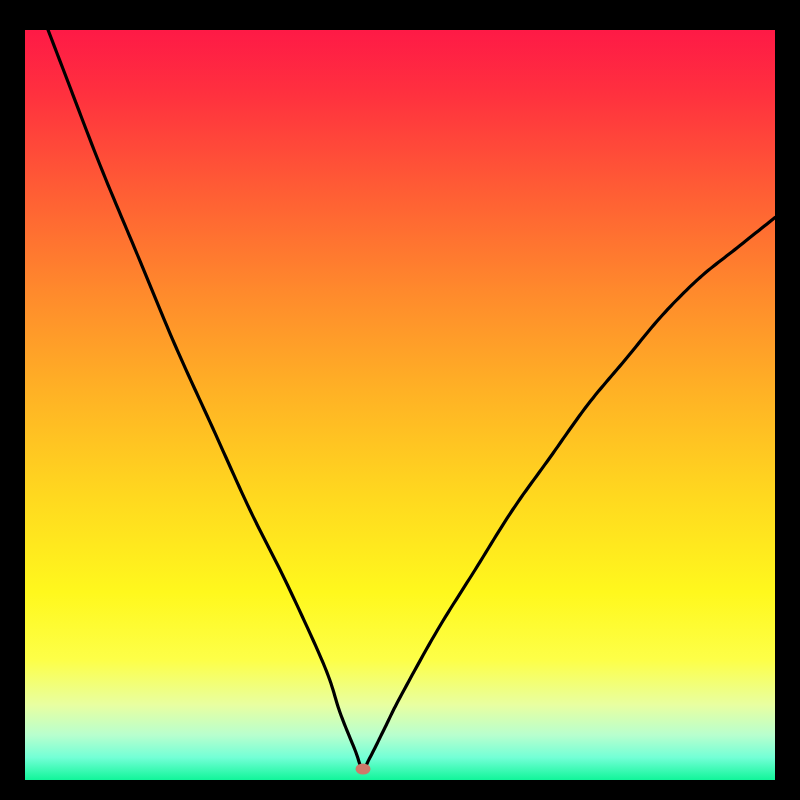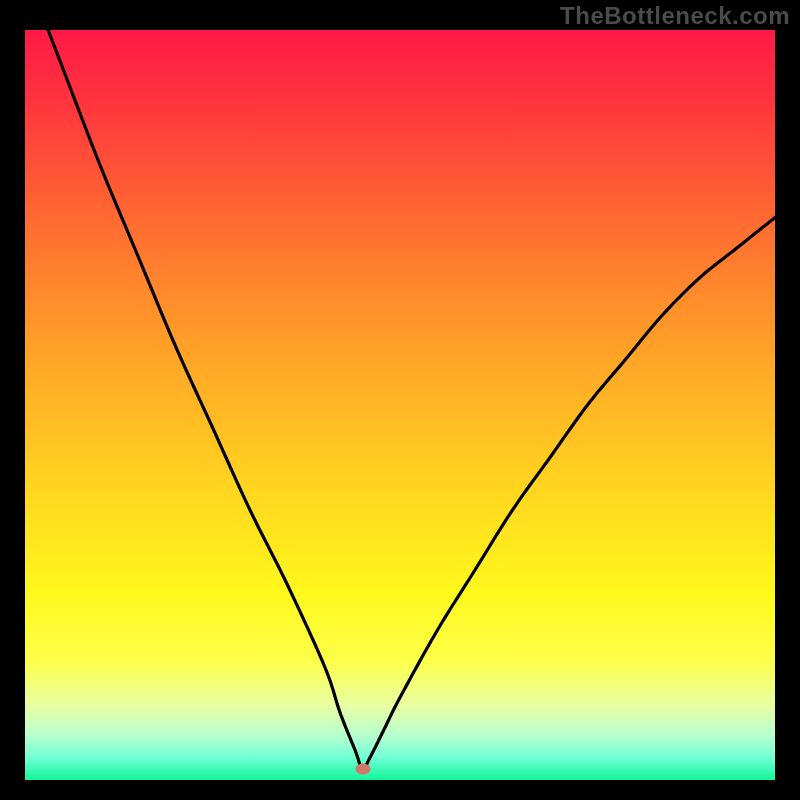--- a/index.html
+++ b/index.html
@@ -73,21 +73,20 @@
     border-radius: 50%;
     background: #cf7969;
     transform: translate(-50%, -50%);
   }
 </style>
 </head>
 <body>
 
 <div class="container">
 
-  <div class="watermark">TheBottleneck.com</div>
 
   <div class="plot-frame">
     <div class="gradient-bg"></div>
 
     <svg class="curve-layer" viewBox="0 0 750 750" preserveAspectRatio="none">
       <path id="curve-path" fill="none" stroke="#000" stroke-width="3.2" stroke-linecap="round" d="M0.00 -60.00 L1.52 -56.04 L3.39 -51.19 L5.56 -45.56 L7.98 -39.25 L10.63 -32.37 L13.45 -25.04 L16.41 -17.34 L19.46 -9.40 L22.57 -1.32 L25.69 6.80 L28.79 14.85 L31.81 22.72 L34.73 30.30 L37.50 37.50 L40.18 44.48 L42.86 51.49 L45.54 58.53 L48.21 65.58 L50.89 72.63 L53.57 79.68 L56.25 86.72 L58.93 93.74 L61.61 100.73 L64.29 107.69 L66.96 114.60 L69.64 121.47 L72.32 128.27 L75.00 135.00 L77.68 141.66 L80.36 148.25 L83.04 154.78 L85.71 161.26 L88.39 167.70 L91.07 174.10 L93.75 180.47 L96.43 186.82 L99.11 193.16 L101.79 199.50 L104.46 205.85 L107.14 212.21 L109.82 218.59 L112.50 225.00 L115.18 231.45 L117.86 237.92 L120.54 244.42 L123.21 250.93 L125.89 257.45 L128.57 263.97 L131.25 270.47 L133.93 276.95 L136.61 283.41 L139.29 289.83 L141.96 296.21 L144.64 302.54 L147.32 308.80 L150.00 315.00 L152.68 321.12 L155.36 327.18 L158.04 333.17 L160.71 339.12 L163.39 345.02 L166.07 350.88 L168.75 356.72 L171.43 362.54 L174.11 368.34 L176.79 374.15 L179.46 379.96 L182.14 385.78 L184.82 391.62 L187.50 397.50 L190.18 403.41 L192.86 409.35 L195.54 415.31 L198.21 421.29 L200.89 427.27 L203.57 433.25 L206.25 439.22 L208.93 445.17 L211.61 451.09 L214.29 456.98 L216.96 462.82 L219.64 468.61 L222.32 474.34 L225.00 480.00 L227.68 485.57 L230.36 491.04 L233.04 496.43 L235.71 501.76 L238.39 507.03 L241.07 512.27 L243.75 517.50 L246.43 522.73 L249.11 527.97 L251.79 533.24 L254.46 538.57 L257.14 543.96 L259.82 549.43 L262.50 555.00 L265.23 560.75 L268.05 566.72 L270.94 572.86 L273.87 579.12 L276.82 585.45 L279.75 591.80 L282.66 598.13 L285.50 604.37 L288.27 610.50 L290.93 616.44 L293.45 622.17 L295.82 627.62 L298.01 632.74 L300.00 637.50 L301.76 641.89 L303.32 645.96 L304.70 649.76 L305.93 653.31 L307.02 656.65 L308.00 659.80 L308.91 662.81 L309.75 665.71 L310.57 668.52 L311.37 671.28 L312.19 674.03 L313.05 676.79 L313.98 679.61 L315.00 682.50 L316.09 685.45 L317.21 688.41 L318.35 691.37 L319.50 694.31 L320.66 697.22 L321.82 700.08 L322.97 702.89 L324.10 705.63 L325.20 708.30 L326.26 710.87 L327.28 713.34 L328.25 715.69 L329.16 717.92 L330.00 720.00 L330.77 721.99 L331.47 723.92 L332.10 725.80 L332.69 727.60 L333.23 729.31 L333.74 730.92 L334.22 732.42 L334.68 733.80 L335.13 735.04 L335.58 736.13 L336.03 737.05 L336.49 737.81 L336.98 738.38 L337.50 738.75 L338.02 738.91 L338.51 738.88 L338.97 738.66 L339.42 738.27 L339.87 737.71 L340.32 737.01 L340.78 736.17 L341.26 735.21 L341.77 734.13 L342.31 732.96 L342.90 731.69 L343.53 730.35 L344.23 728.95 L345.00 727.50 L345.84 725.93 L346.75 724.20 L347.72 722.31 L348.74 720.30 L349.80 718.17 L350.90 715.95 L352.03 713.67 L353.18 711.34 L354.34 708.98 L355.50 706.62 L356.65 704.27 L357.79 701.95 L358.91 699.69 L360.00 697.50 L361.02 695.45 L361.95 693.54 L362.81 691.75 L363.63 690.02 L364.43 688.32 L365.25 686.61 L366.09 684.84 L367.00 682.98 L367.98 680.98 L369.07 678.80 L370.30 676.41 L371.68 673.75 L373.24 670.80 L375.00 667.50 L376.99 663.82 L379.18 659.76 L381.55 655.38 L384.07 650.73 L386.73 645.85 L389.50 640.80 L392.34 635.63 L395.25 630.37 L398.18 625.09 L401.13 619.83 L404.06 614.64 L406.95 609.58 L409.77 604.68 L412.50 600.00 L415.18 595.48 L417.86 591.03 L420.54 586.65 L423.21 582.31 L425.89 578.02 L428.57 573.76 L431.25 569.53 L433.93 565.32 L436.61 561.12 L439.29 556.92 L441.96 552.72 L444.64 548.51 L447.32 544.27 L450.00 540.00 L452.68 535.70 L455.36 531.36 L458.04 527.01 L460.71 522.64 L463.39 518.26 L466.07 513.89 L468.75 509.53 L471.43 505.19 L474.11 500.88 L476.79 496.60 L479.46 492.36 L482.14 488.18 L484.82 484.05 L487.50 480.00 L490.18 476.02 L492.86 472.11 L495.54 468.25 L498.21 464.45 L500.89 460.70 L503.57 456.98 L506.25 453.28 L508.93 449.61 L511.61 445.94 L514.29 442.28 L516.96 438.61 L519.64 434.93 L522.32 431.23 L525.00 427.50 L527.68 423.73 L530.36 419.93 L533.04 416.11 L535.71 412.28 L538.39 408.44 L541.07 404.61 L543.75 400.78 L546.43 396.98 L549.11 393.20 L551.79 389.45 L554.46 385.75 L557.14 382.11 L559.82 378.52 L562.50 375.00 L565.18 371.55 L567.86 368.18 L570.54 364.86 L573.21 361.60 L575.89 358.38 L578.57 355.19 L581.25 352.03 L583.93 348.89 L586.61 345.76 L589.29 342.64 L591.96 339.51 L594.64 336.36 L597.32 333.20 L600.00 330.00 L602.68 326.77 L605.36 323.51 L608.04 320.22 L610.71 316.92 L613.39 313.62 L616.07 310.32 L618.75 307.03 L621.43 303.76 L624.11 300.52 L626.79 297.31 L629.46 294.15 L632.14 291.03 L634.82 287.98 L637.50 285.00 L640.18 282.07 L642.86 279.18 L645.54 276.33 L648.21 273.52 L650.89 270.75 L653.57 268.01 L656.25 265.31 L658.93 262.65 L661.61 260.03 L664.29 257.45 L666.96 254.90 L669.64 252.40 L672.32 249.93 L675.00 247.50 L677.68 245.13 L680.36 242.82 L683.04 240.58 L685.71 238.38 L688.39 236.23 L691.07 234.12 L693.75 232.03 L696.43 229.96 L699.11 227.91 L701.79 225.85 L704.46 223.79 L707.14 221.72 L709.82 219.63 L712.50 217.50 L715.27 215.29 L718.19 212.95 L721.21 210.53 L724.31 208.05 L727.43 205.56 L730.54 203.07 L733.59 200.63 L736.55 198.26 L739.37 196.00 L742.02 193.88 L744.44 191.94 L746.61 190.21 L748.48 188.72 L750.00 187.50 "></path>
     </svg>
 
     <div id="min-marker" class="minimum-marker" style="left: 337.5px; top: 738.75px;"></div>
   </div>

